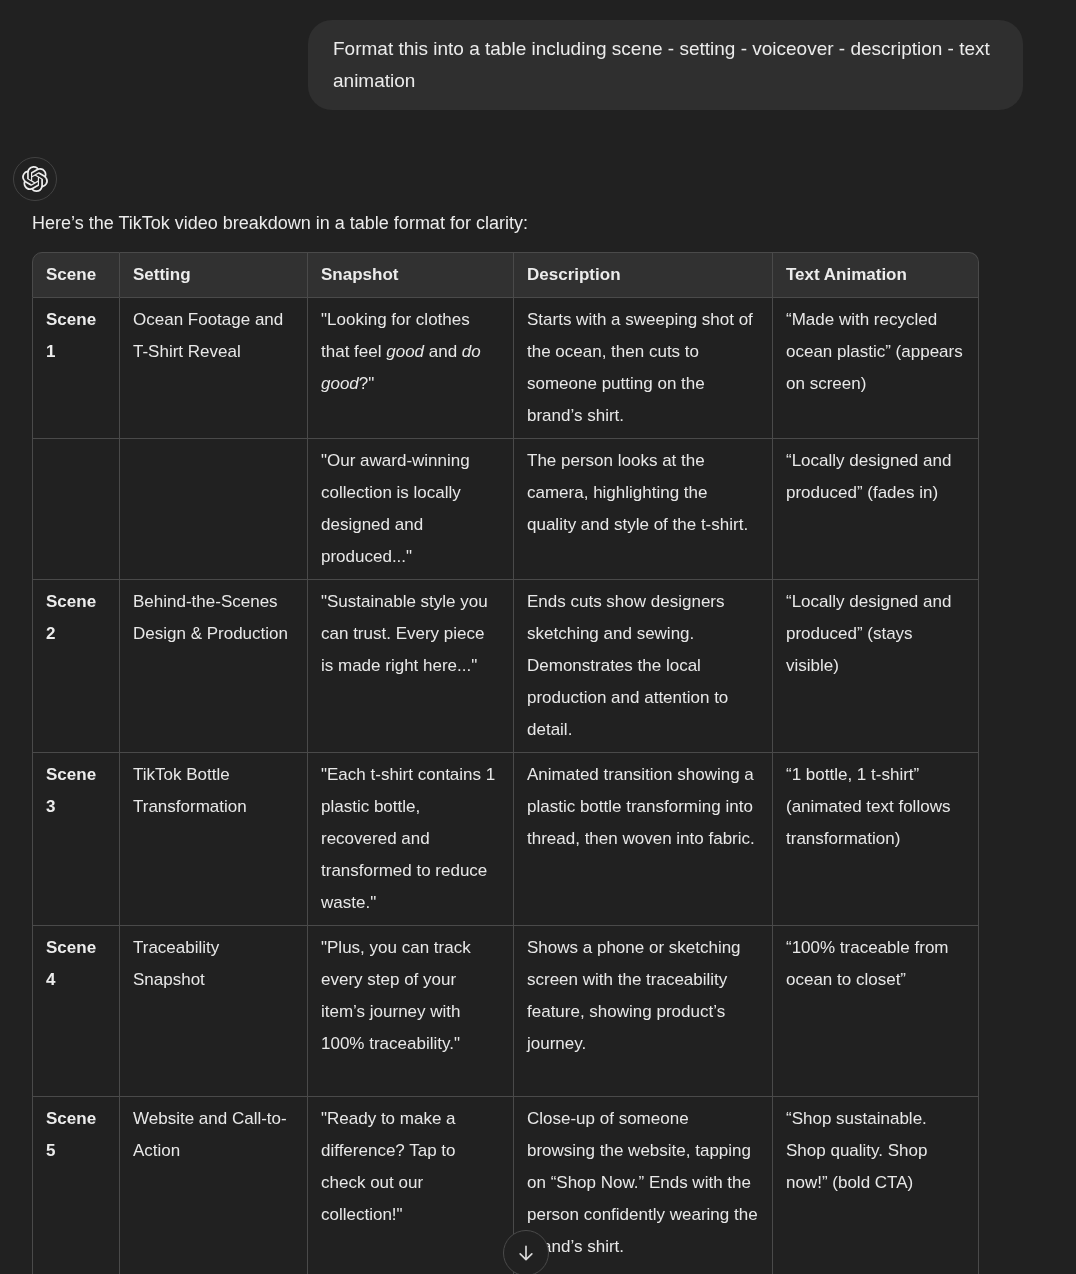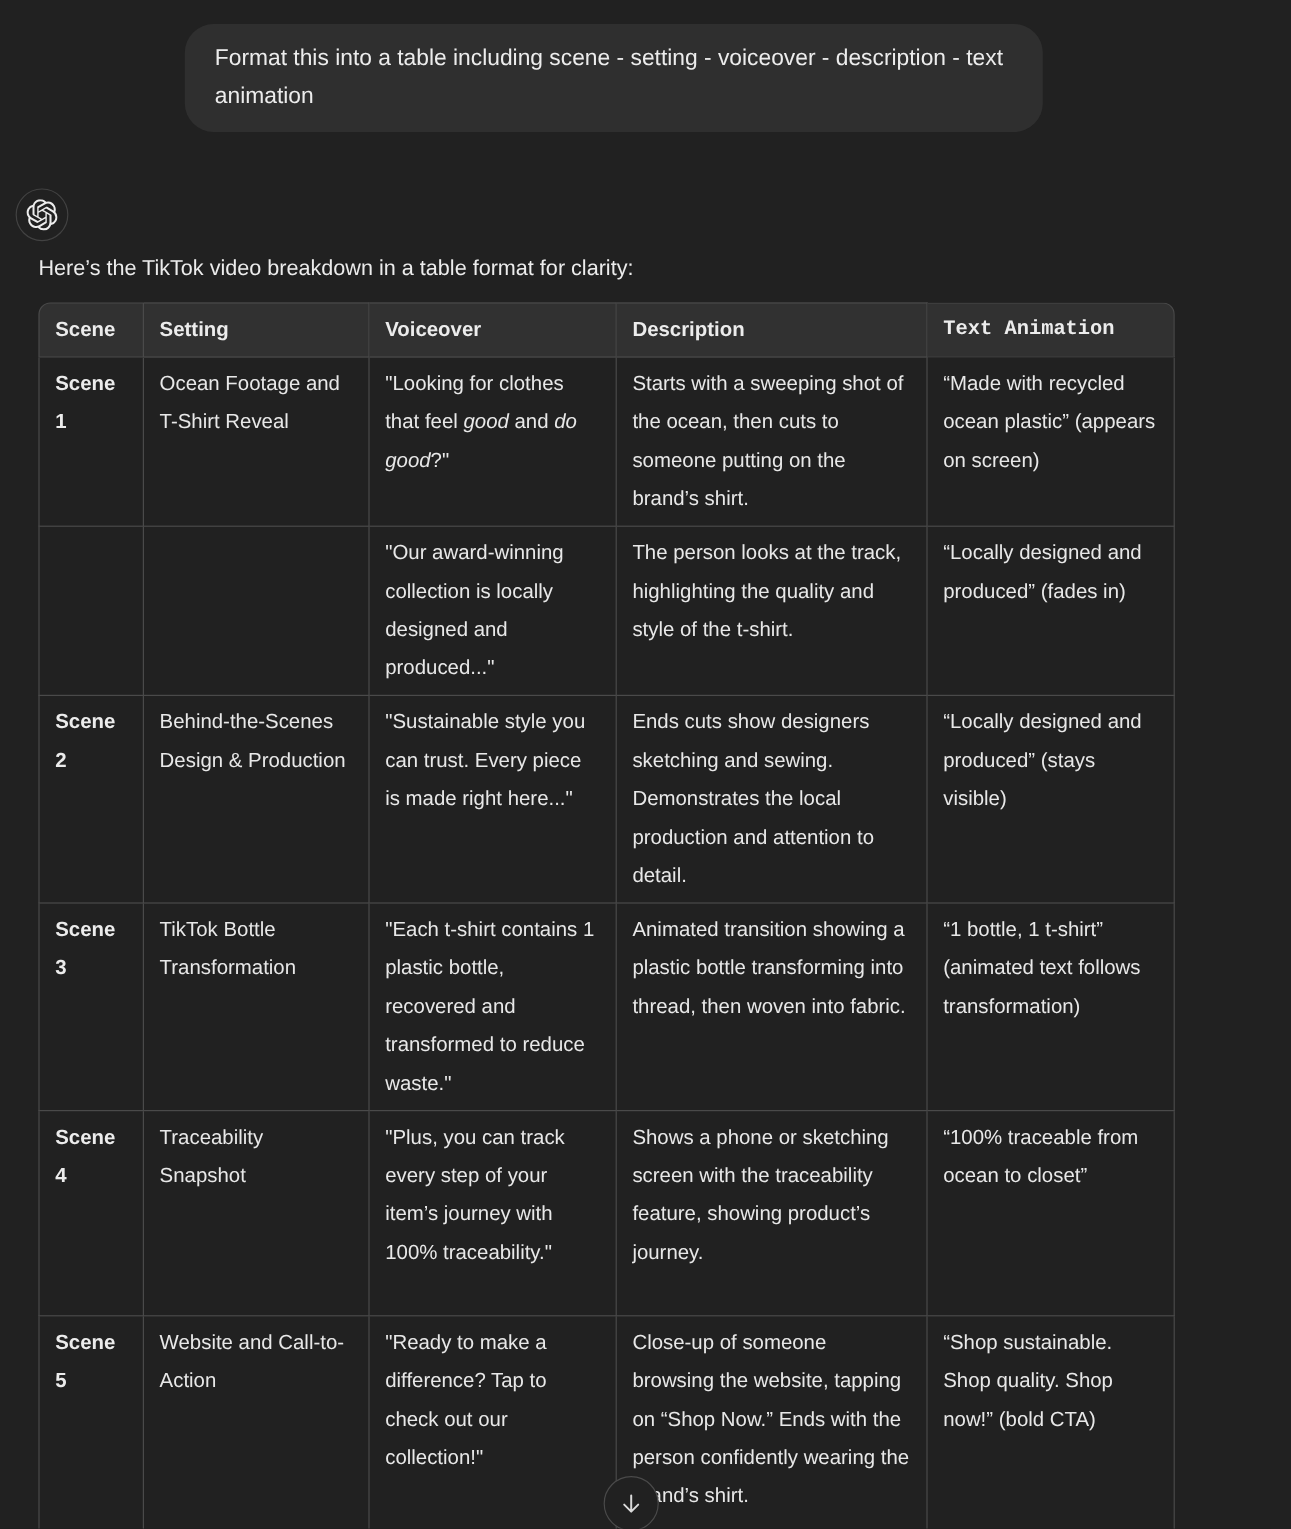--- a/index.html
+++ b/index.html
@@ -14,21 +14,21 @@
   html,body{background:var(--bg);}
   .page{
     position:relative;
     width:1076px;height:1274px;
     background:var(--bg);
     overflow:hidden;
     font-family:"Liberation Sans",sans-serif;
     color:var(--text);
   }
   
-  .user-row{display:flex;justify-content:center;padding:20px 53px 0 0;}
+  .user-row{display:flex;justify-content:flex-end;padding:20px 53px 0 0;}
   .user-bubble{
     width:715px;
     background:var(--bubble);
     border-radius:24px;
     padding:13px 25px;
     font-size:19px;line-height:32px;
     color:var(--text);
   }
   
   .assistant-row{display:flex;margin-top:47px;flex-direction:column;}
@@ -54,21 +54,21 @@
     border-bottom:1px solid var(--border);
     overflow:hidden;
   }
   th:first-child,td:first-child{border-left:1px solid var(--border);}
   th{
     background:var(--header-bg);
     border-top:1px solid var(--border);
     font-weight:600;color:var(--text);
   }
   th:first-child{border-top-left-radius:10px;}
-  th:last-child{border-top-right-radius:10px;font-family:Liberation Mono, monospace;}
+  th:last-child{border-top-right-radius:10px;}
   thead tr{height:45px;}
   tbody tr:nth-child(1){height:140px;border-radius:24px;}
   tbody tr:nth-child(2){height:139px;}
   tbody tr:nth-child(3){height:172px;}
   tbody tr:nth-child(4){height:172px;}
   tbody tr:nth-child(5){height:171px;padding-left:12px;}
   tbody tr:nth-child(6){height:199px;}
   td.cell-scene{font-weight:700;color:var(--text);}
   td em{font-style:italic;}
   
@@ -106,38 +106,38 @@
           <col style="width:88px">
             <col style="width:188px">
             <col style="width:206px">
             <col style="width:259px">
             <col style="width:206px">
         </colgroup>
         <thead>
           <tr>
             <th>Scene</th>
             <th>Setting</th>
-            <th>Voiceover</th>
+            <th>Snapshot</th>
             <th>Description</th>
             <th>Text Animation</th>
           </tr>
         </thead>
         <tbody>
             <tr>
               <td class="cell-scene">Scene 1</td>
               <td class="cell-setting">Ocean Footage and T-Shirt Reveal</td>
               <td class="cell-voiceover">"Looking for clothes that feel <em>good</em> and <em>do good</em>?"</td>
               <td class="cell-description">Starts with a sweeping shot of the ocean, then cuts to someone putting on the brand’s shirt.</td>
               <td class="cell-text-animation">“Made with recycled ocean plastic” (appears on screen)</td>
             </tr>
             <tr>
               <td class="cell-scene"></td>
               <td class="cell-setting"></td>
               <td class="cell-voiceover">"Our award-winning collection is locally designed and produced..."</td>
-              <td class="cell-description">The person looks at the track, highlighting the quality and style of the t-shirt.</td>
+              <td class="cell-description">The person looks at the camera, highlighting the quality and style of the t-shirt.</td>
               <td class="cell-text-animation">“Locally designed and produced” (fades in)</td>
             </tr>
             <tr>
               <td class="cell-scene">Scene 2</td>
               <td class="cell-setting">Behind-the-Scenes Design &amp; Production</td>
               <td class="cell-voiceover">"Sustainable style you can trust. Every piece is made right here..."</td>
               <td class="cell-description">Ends cuts show designers sketching and sewing. Demonstrates the local production and attention to detail.</td>
               <td class="cell-text-animation">“Locally designed and produced” (stays visible)</td>
             </tr>
             <tr>

